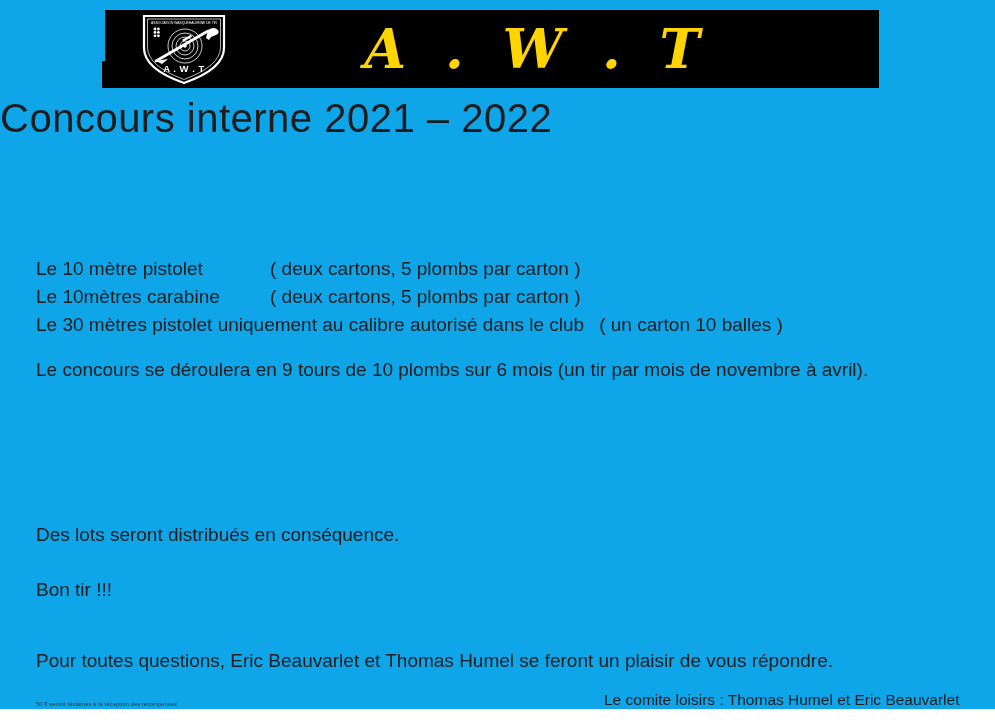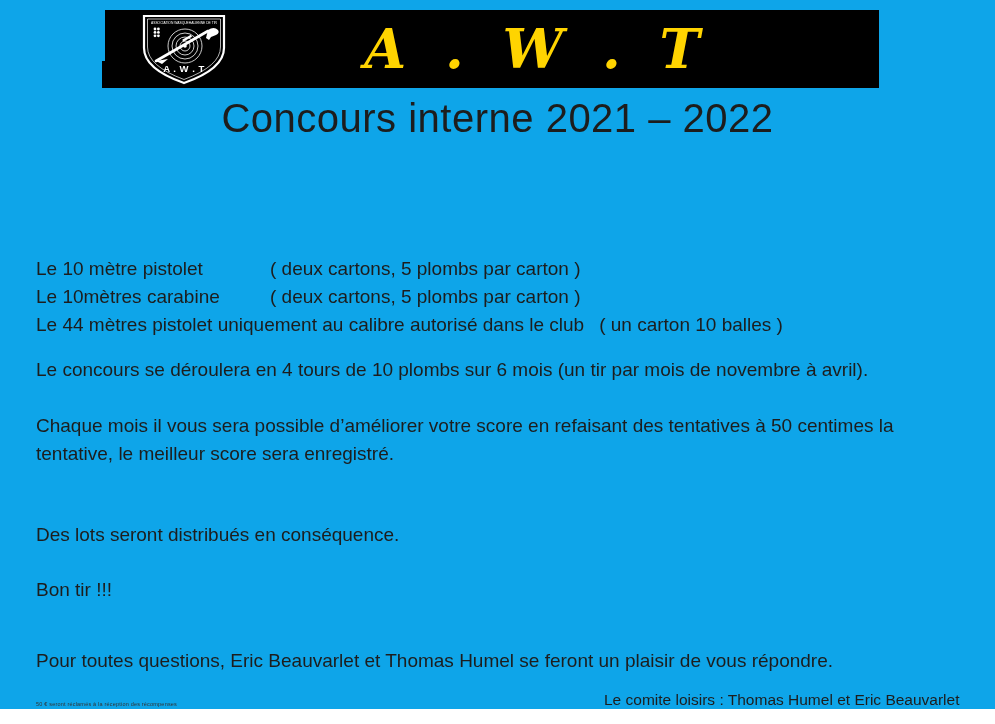--- a/index.html
+++ b/index.html
@@ -27,21 +27,20 @@
     display:flex;align-items:center;justify-content:center;
     font-family:"DejaVu Serif", serif;
     font-style:italic;font-weight:bold;
     font-size:54px;letter-spacing:10px;
     color:#FFD400;
     white-space:nowrap;
   }
   
   .doc-title{
     position:absolute;left:0;top:96px;width:100%;
-    text-align:center;
     font-size:40px;font-weight:400;color:#1d1d1d;
     letter-spacing:0.5px;
   }
   
   .para{
     position:absolute;left:36px;right:20px;
     font-size:19px;line-height:28px;
     white-space:nowrap;
   }
   .p-intro{top:166px;}
@@ -117,30 +116,26 @@
 
 
   <div class="para p-disciplines">
     <div>
       <span class="disc-name-fixed">Le 10 mètre pistolet</span><span>( deux cartons, 5 plombs par carton )</span>
     </div>
     <div>
       <span class="disc-name-fixed">Le 10mètres carabine</span><span>( deux cartons, 5 plombs par carton )</span>
     </div>
     <div>
-      <span>Le 44 mètres pistolet uniquement au calibre autorisé dans le club</span><span class="disc-detail-gap">( un carton 10 balles )</span>
+      <span>Le 30 mètres pistolet uniquement au calibre autorisé dans le club</span><span class="disc-detail-gap">( un carton 10 balles )</span>
     </div>
   </div>
 
-  <div class="para p-concours">Le concours se déroulera en 4 tours de 10 plombs sur 6 mois (un tir par mois de novembre à avril).</div>
+  <div class="para p-concours">Le concours se déroulera en 9 tours de 10 plombs sur 6 mois (un tir par mois de novembre à avril).</div>
 
-  <div class="para p-chaque">
-    <div>Chaque mois il vous sera possible d’améliorer votre score en refaisant des tentatives à 50 centimes la</div>
-    <div>tentative, le meilleur score sera enregistré.</div>
-  </div>
 
   <div class="para p-lots">Des lots seront distribués en conséquence.</div>
 
   <div class="para p-bontir">Bon tir !!!</div>
 
   <div class="para p-questions">Pour toutes questions, Eric Beauvarlet et Thomas Humel se feront un plaisir de vous répondre.</div>
 
   <div class="footer-note">50 € seront réclamés à la réception des récompenses</div>
   <div class="footer-committee">Le comite loisirs : Thomas Humel et Eric Beauvarlet</div>
 

